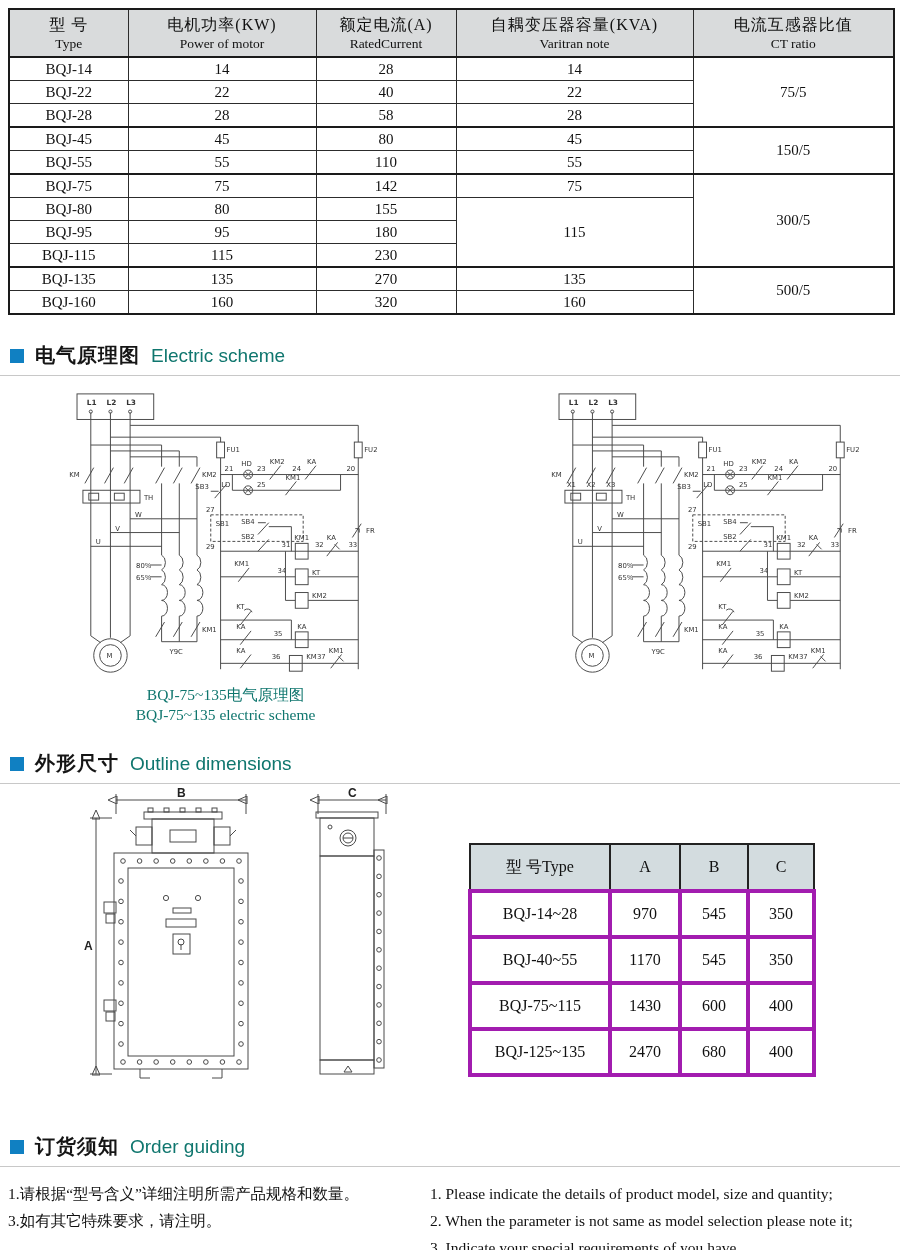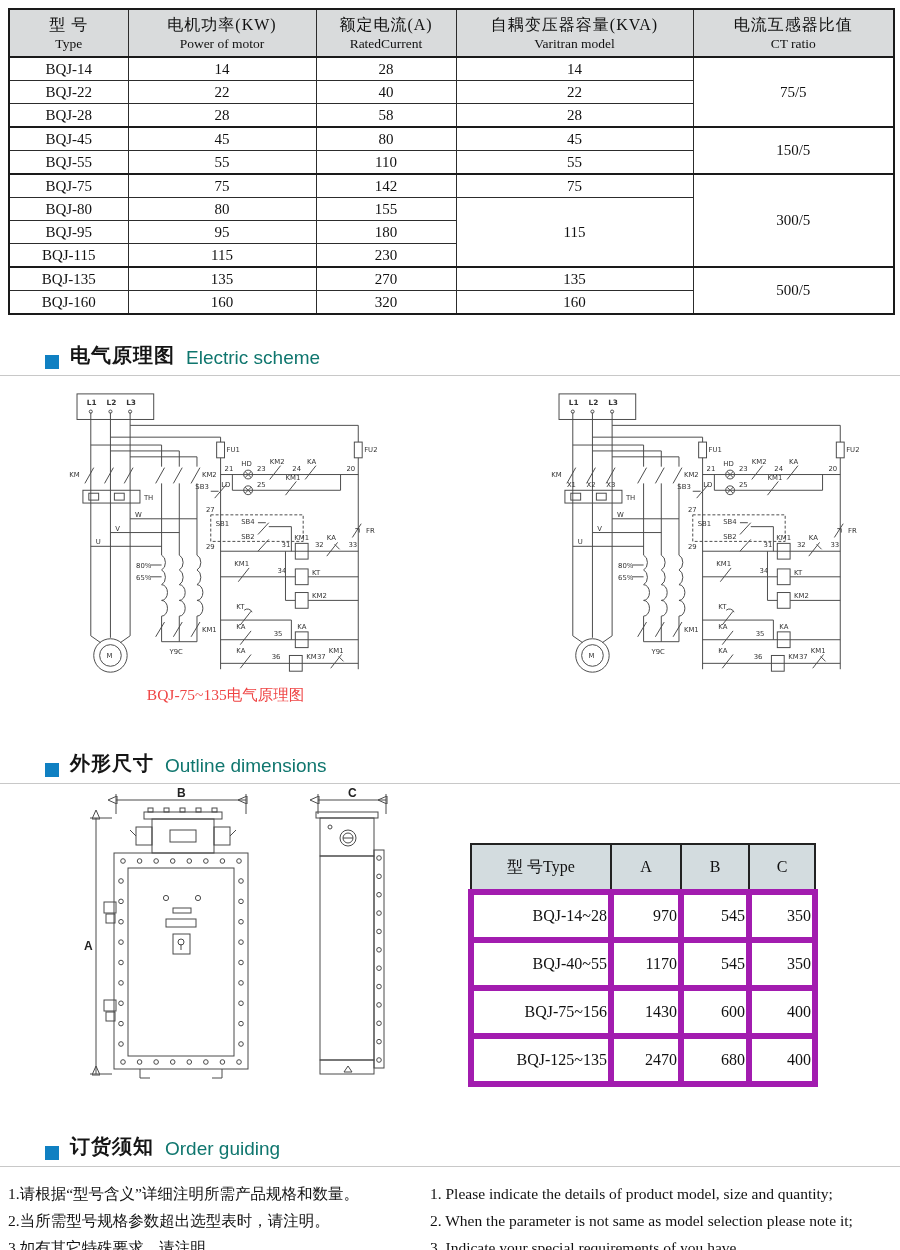--- a/index.html
+++ b/index.html
@@ -10,49 +10,49 @@
   table.spec{position:absolute;left:8px;top:8px;width:885px;border-collapse:collapse;
              table-layout:fixed;border:2px solid #1a1a1a;}
   table.spec th,table.spec td{border:1px solid #2c2c2c;text-align:center;vertical-align:middle;padding:0;}
   table.spec thead th{background:#d9dbdc;height:46px;font-weight:normal;border-bottom:2px solid #1a1a1a;}
   table.spec thead .zh{font-size:16px;letter-spacing:1px;}
   table.spec thead .en{font-size:13.5px;}
   table.spec td{height:22px;font-size:15px;}
   table.spec tr.grp td{border-top:2px solid #1a1a1a;}
 
   
-  .sec{position:absolute;display:flex;align-items:flex-end;gap:11px;
-       font-family:"Liberation Sans",sans-serif;margin-left:35px;}
+  .sec{position:absolute;display:flex;align-items:center;gap:11px;
+       font-family:"Liberation Sans",sans-serif;}
   .sec .sq{width:14px;height:14px;flex:0 0 14px;}
   .sec .zh{font-size:20px;font-weight:bold;color:#151515;letter-spacing:1px;}
   .sec .en{font-size:19px;color:#0f766e;}
   .rule{position:absolute;left:0;width:900px;height:1px;background:#c8c8c8;}
 
   
   .fig{position:absolute;width:335px;}
   .fig svg{display:block;width:335px;height:295px;}
-  .figcap{text-align:center;font-size:15.5px;line-height:20px;color:#ef4444;margin-top:2px;}
+  .figcap{text-align:center;font-size:15.5px;line-height:20px;color:#0f766e;margin-top:2px;}
   .scheme-svg line,.scheme-svg polyline,.scheme-svg rect,.scheme-svg circle,.scheme-svg path
       {stroke:#4a4a4a;fill:none;stroke-width:1;}
   .scheme-svg text{font-size:7px;font-family:"DejaVu Sans",sans-serif;fill:#333;stroke:none;}
   .scheme-svg text.plbl{font-size:7.5px;font-weight:bold;}
   .diagram-left .only-right{display:none;}
 
   
   .outline-svg{position:absolute;left:78px;top:786px;width:350px;height:300px;}
   .outline-svg line,.outline-svg polyline,.outline-svg rect,.outline-svg circle,.outline-svg path
       {stroke:#4a4a4a;fill:none;stroke-width:1;}
   .outline-svg g[data-dots] circle{fill:none;stroke:#4a4a4a;}
   .outline-svg text{font-size:12px;font-weight:bold;font-family:"Liberation Sans",sans-serif;fill:#222;stroke:none;}
 
   
   table.dim{position:absolute;left:468px;top:843px;width:344px;border-collapse:collapse;
             table-layout:fixed;border:2px solid #222;}
   table.dim th{background:#d3dcdf;height:42px;font-weight:normal;font-size:16px;border:2px solid #222;}
-  table.dim td{height:40px;font-size:16px;text-align:right;border:6px solid #a21caf;margin-left:15px;}
+  table.dim td{height:40px;font-size:16px;text-align:center;border:4px solid #a21caf;margin-left:15px;}
 
   
   .notes{position:absolute;font-size:15.5px;}
   .notes .line{line-height:27px;white-space:nowrap;}
   .notes-zh{left:8px;top:1180px;width:418px;}
   .notes-en{left:430px;top:1180px;width:466px;}
 </style>
 </head>
 <body>
 
@@ -75,21 +75,21 @@
         <th>
             <div class="zh">电机功率(KW)</div>
             <div class="en">Power of motor</div>
           </th>
         <th>
             <div class="zh">额定电流(A)</div>
             <div class="en">RatedCurrent</div>
           </th>
         <th>
             <div class="zh">自耦变压器容量(KVA)</div>
-            <div class="en">Varitran model</div>
+            <div class="en">Varitran note</div>
           </th>
         <th>
             <div class="zh">电流互感器比值</div>
             <div class="en">CT ratio</div>
           </th>
       </tr>
     </thead>
     <tbody>
       <tr>
           <td>BQJ-14</td>
@@ -336,20 +336,21 @@
       <text x="212" y="276">36</text>
       <rect x="230" y="272" width="13" height="16"></rect>
       <text x="247" y="276">KM</text>
       <text x="258" y="276">37</text>
       <line x1="272" y1="285" x2="283" y2="271"></line>
         <line x1="280" y1="273" x2="285" y2="278"></line>
       <text x="270" y="269">KM1</text>
     </svg>
     <div class="figcap">
       <div>BQJ-75~135电气原理图</div>
+      <div>BQJ-75~135 electric scheme</div>
     </div>
   </div>
 
   <div class="fig" style="left:540px;top:388px;">
     <div id="diagram2-slot">
         <svg id="scheme-svg-2" class="scheme-svg diagram-right" viewBox="0 0 330 300">
 
       <rect x="14" y="6" width="78" height="26"></rect>
       <text class="plbl" x="24" y="17">L1</text>
       <text class="plbl" x="44" y="17">L2</text>
@@ -673,21 +674,21 @@
           <td>545</td>
           <td>350</td>
         </tr>
       <tr>
           <td>BQJ-40~55</td>
           <td>1170</td>
           <td>545</td>
           <td>350</td>
         </tr>
       <tr>
-          <td>BQJ-75~156</td>
+          <td>BQJ-75~115</td>
           <td>1430</td>
           <td>600</td>
           <td>400</td>
         </tr>
       <tr>
           <td>BQJ-125~135</td>
           <td>2470</td>
           <td>680</td>
           <td>400</td>
         </tr>
@@ -696,21 +697,20 @@
 
   <div class="sec" style="left:10px;top:1133px;">
     <span class="sq" style="background:#1080c2"></span>
     <span class="zh">订货须知</span>
     <span class="en">Order guiding</span>
   </div>
   <div class="rule" style="top:1166px;"></div>
 
   <div class="notes notes-zh">
     <div class="line">1.请根据“型号含义”详细注明所需产品规格和数量。</div>
-    <div class="line">2.当所需型号规格参数超出选型表时，请注明。</div>
     <div class="line">3.如有其它特殊要求，请注明。</div>
   </div>
   <div class="notes notes-en">
     <div class="line">1. Please indicate the details of product model, size and quantity;</div>
     <div class="line">2. When the parameter is not same as model selection please note it;</div>
     <div class="line">3. Indicate your special requirements of you have.</div>
   </div>
 
 </div>
 

